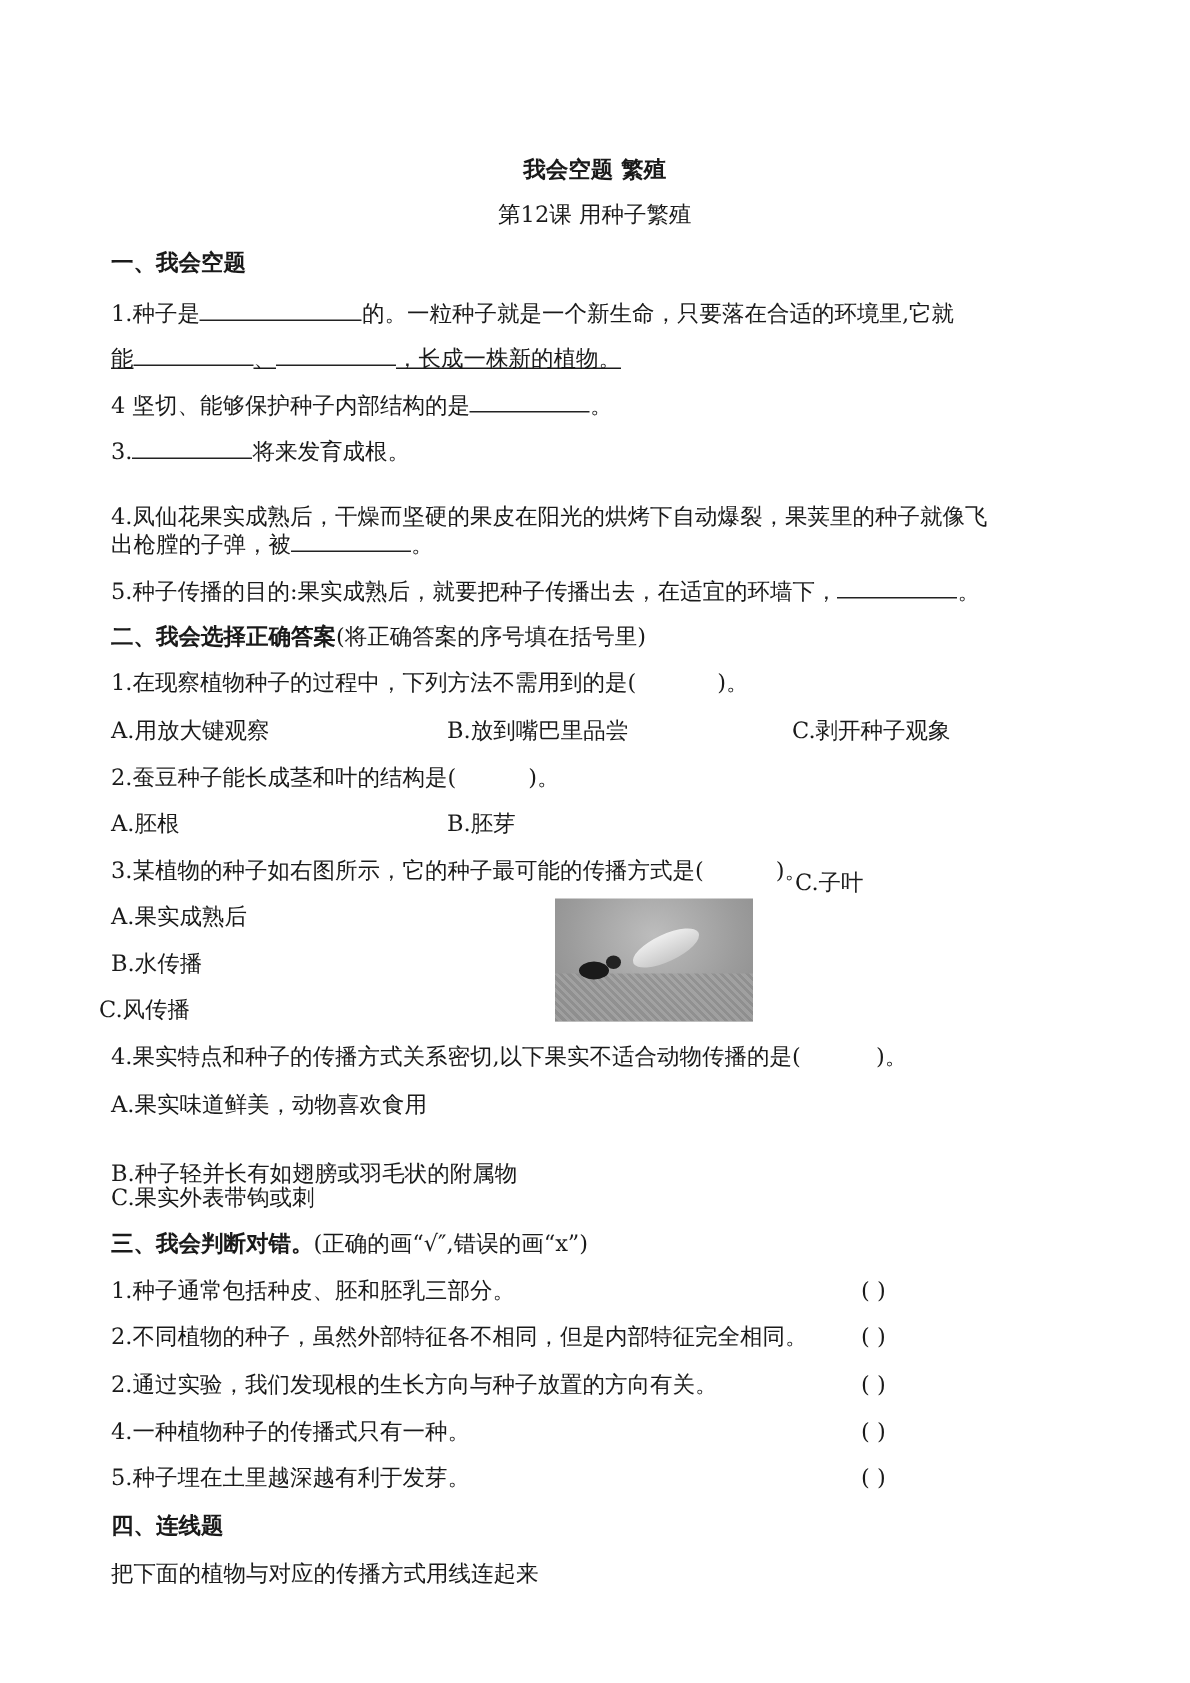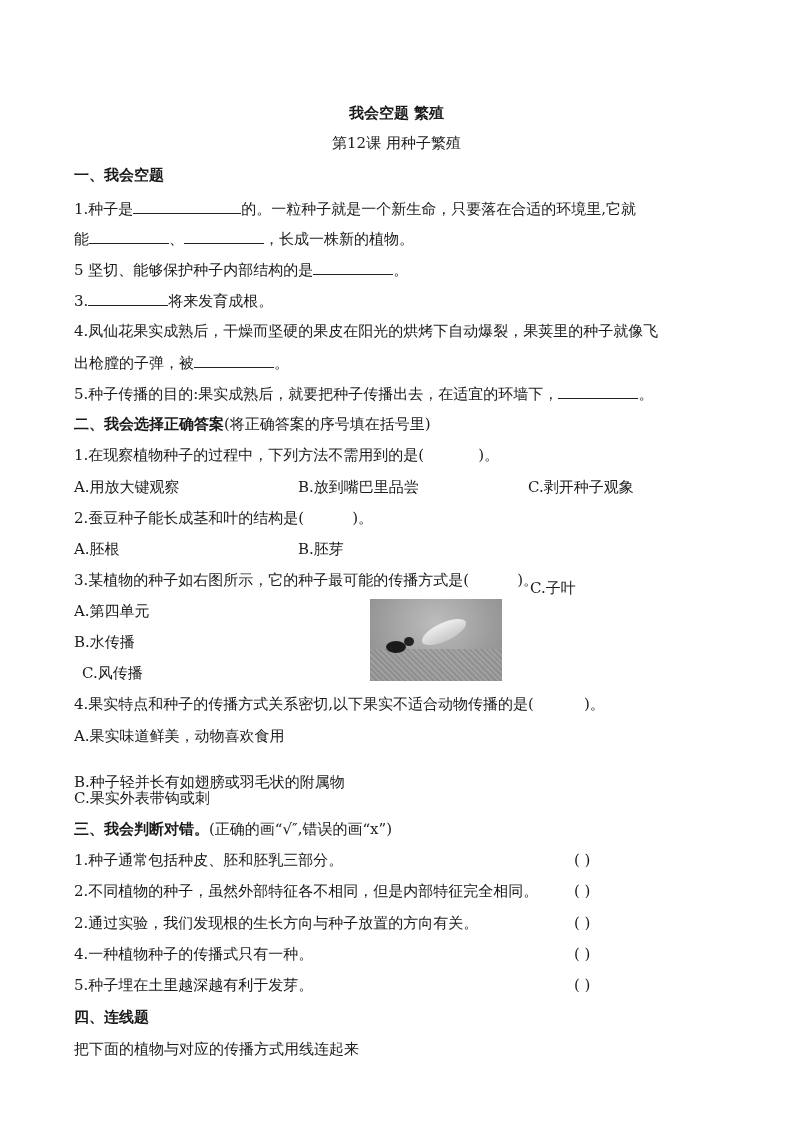--- a/index.html
+++ b/index.html
@@ -24,30 +24,30 @@
 </head>
 <body>
 
 <div class="title bold" style="top:104px;">我会空题 繁殖</div>
 <div class="title" style="top:134px;">第12课 用种子繁殖</div>
 
 <div class="line bold" style="top:165px;text-align:right;">一、我会空题</div>
 <div class="line" style="top:198px;">
   <span>1.种子是</span><span class="blank" style="width:108px"></span><span>的。一粒种子就是一个新生命，只要落在合适的环境里,它就</span>
 </div>
-<div class="line" style="top:228px;">
+<div class="line" style="top:228px;text-decoration:underline;">
   <span>能</span><span class="blank" style="width:80px"></span><span>、</span><span class="blank" style="width:80px"></span><span>，长成一株新的植物。</span>
 </div>
 <div class="line" style="top:259px;">
-  <span>5 坚切、能够保护种子内部结构的是</span><span class="blank" style="width:80px"></span><span>。</span>
+  <span>4 坚切、能够保护种子内部结构的是</span><span class="blank" style="width:80px"></span><span>。</span>
 </div>
 <div class="line" style="top:290px;">
   <span>3.</span><span class="blank" style="width:80px"></span><span>将来发育成根。</span>
 </div>
-<div class="line" style="top:321px;">4.凤仙花果实成熟后，干燥而坚硬的果皮在阳光的烘烤下自动爆裂，果荚里的种子就像飞</div>
+<div class="line" style="top:334px;">4.凤仙花果实成熟后，干燥而坚硬的果皮在阳光的烘烤下自动爆裂，果荚里的种子就像飞</div>
 <div class="line" style="top:352px;">
   <span>出枪膛的子弹，被</span><span class="blank" style="width:80px"></span><span>。</span>
 </div>
 <div class="line" style="top:383px;">
   <span>5.种子传播的目的:果实成熟后，就要把种子传播出去，在适宜的环墙下，</span><span class="blank" style="width:80px"></span><span>。</span>
 </div>
 
 <div class="line" style="top:414px;">
   <span class="bold">二、我会选择正确答案</span><span>(将正确答案的序号填在括号里)</span>
 </div>
@@ -61,23 +61,23 @@
 <div class="line" style="top:508px;">
   <span>2.蚕豆种子能长成茎和叶的结构是(</span><span class="paren" style="width:48px"></span><span>)。</span>
 </div>
 <div class="opt" style="left:74px; top:539px;">A.胚根</div>
 <div class="opt" style="left:298px; top:539px;">B.胚芽</div>
 <div class="opt" style="left:530px; top:539px;margin-top:39px;">C.子叶</div>
 
 <div class="line" style="top:570px;">
   <span>3.某植物的种子如右图所示，它的种子最可能的传播方式是(</span><span class="paren" style="width:48px"></span><span>)。</span>
 </div>
-<div class="opt" style="left:74px; top:601px;">A.第四单元</div>
+<div class="opt" style="left:74px; top:601px;">A.果实成熟后</div>
 <div class="opt" style="left:74px; top:632px;">B.水传播</div>
-<div class="opt" style="left:82px; top:663px;">C.风传播</div>
+<div class="opt" style="left:66px; top:663px;">C.风传播</div>
 <div class="photo">
   <div class="ground"></div>
   <div class="seed"></div>
   <div class="ant-body"></div>
   <div class="ant-head"></div>
 </div>
 
 <div class="line" style="top:694px;">
   <span>4.果实特点和种子的传播方式关系密切,以下果实不适合动物传播的是(</span><span class="paren" style="width:50px"></span><span>)。</span>
 </div>

